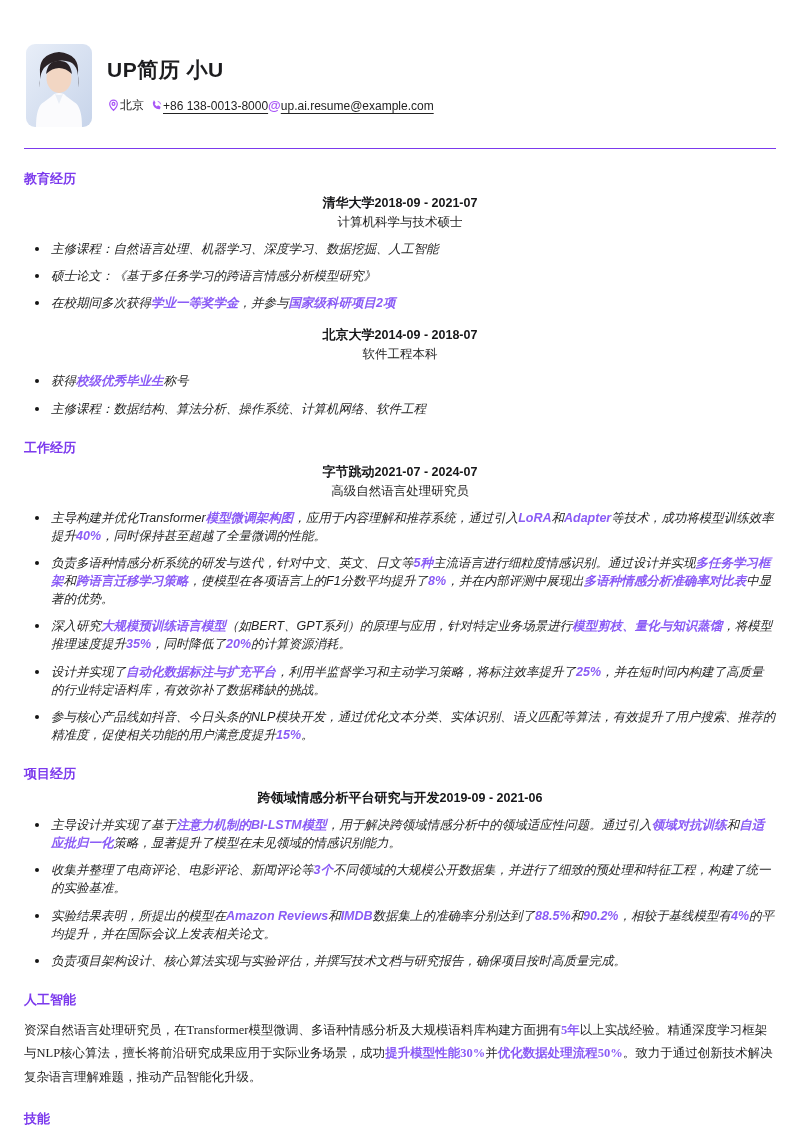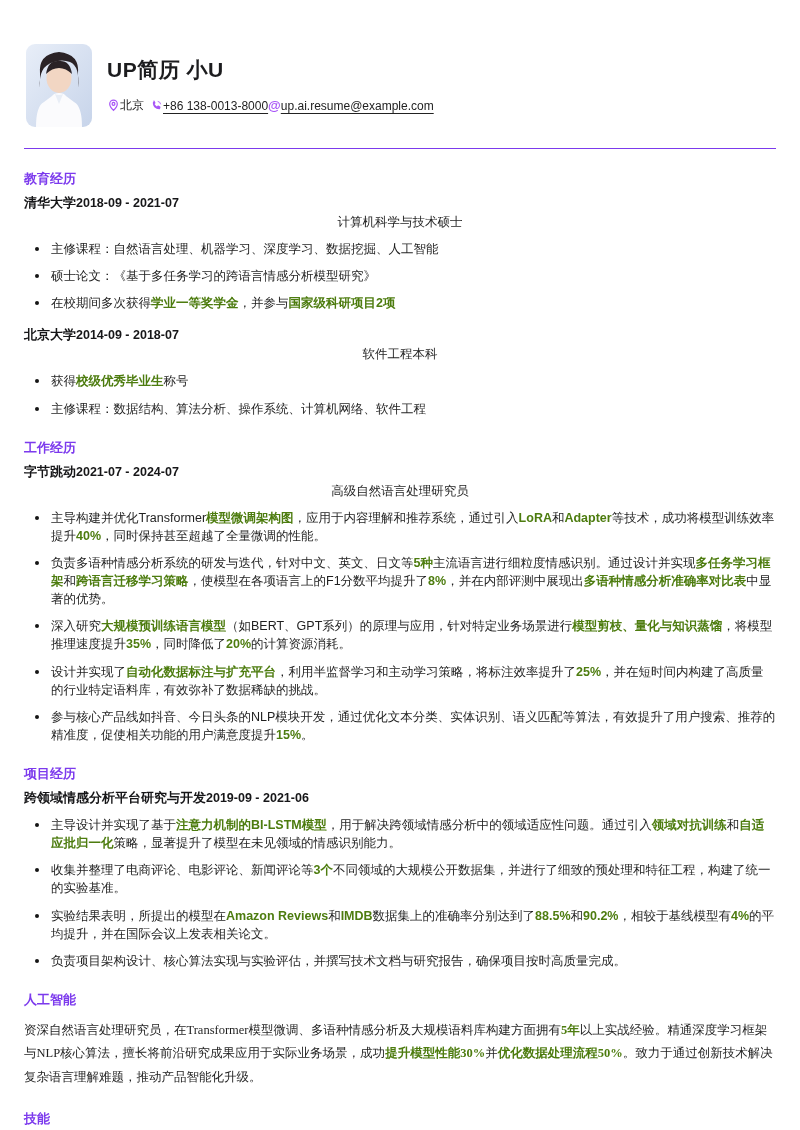--- a/index.html
+++ b/index.html
@@ -26,28 +26,28 @@
   .contact-link{color:#222;text-decoration:underline;text-underline-offset:3px;cursor:pointer;}
   .contact-plain{margin-right:6px;}
 
   .divider{border:none;border-top:1.5px solid var(--accent);margin:21px 18px 0 18px;}
 
   
   .body-wrap{padding:0 18px;}
   .section{margin-top:21px;}
   .section-title{color:var(--accent);font-size:13px;font-weight:700;margin-bottom:6px;}
   .entry{margin-bottom:14px;}
-  .entry-head{display:flex;justify-content:flex-start;align-items:baseline;}
+  .entry-head{display:flex;justify-content:center;align-items:baseline;}
   .entry-title{font-size:13px;font-weight:700;color:#161618;}
   .entry-date{font-size:12.5px;font-weight:700;color:#161618;white-space:nowrap;}
   .entry-sub{display:flex;justify-content:center;font-size:12.5px;margin-top:2px;color:var(--ink);}
-  ul.bullets{list-style:none;margin-top:9px;}
+  ul.bullets{list-style:none;margin-top:9px;font-style:italic;}
   ul.bullets li{position:relative;padding-left:27px;margin-bottom:9px;font-size:12.5px;line-height:1.45;color:var(--ink);}
   ul.bullets li::before{content:"";position:absolute;left:11px;top:7px;width:4px;height:4px;border-radius:50%;background:#151515;}
-  ul.bullets b, .summary-p b{font-weight:700;color:#4d7c0f;text-align:right;}
+  ul.bullets b, .summary-p b{font-weight:700;color:#8b5cf6;text-align:right;}
 
   .summary-p{font-size:12.5px;line-height:1.88;margin-top:10px;color:var(--ink);font-family:Liberation Serif, serif;}
 </style>
 </head>
 <body>
 
 <div class="page">
 
   <div class="header">
     <div class="photo">

